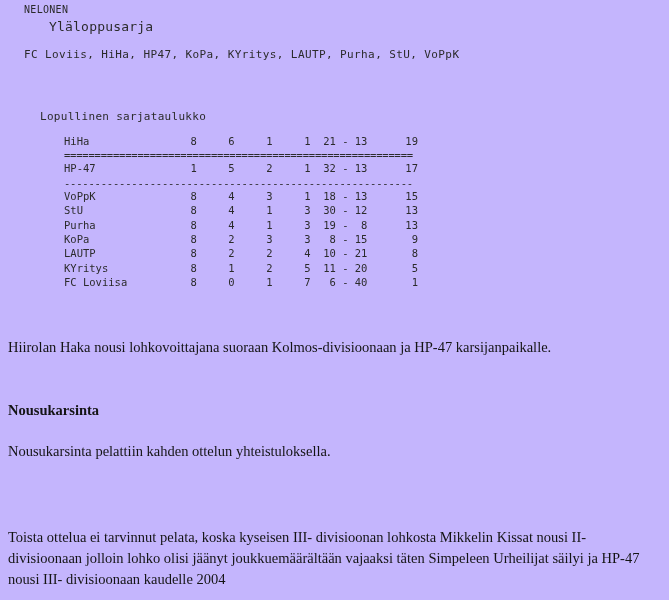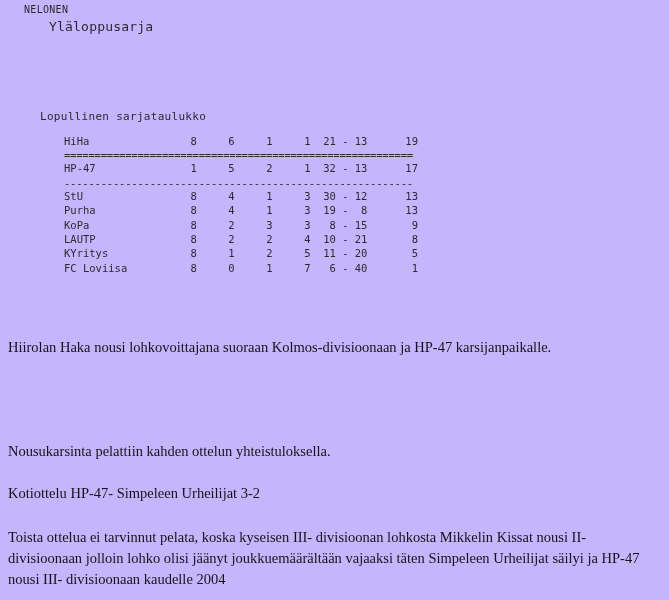--- a/index.html
+++ b/index.html
@@ -100,34 +100,36 @@
   .p4 { top: 527px; line-height: 21px; }
   .nowrap { white-space: pre-wrap; }
 </style>
 </head>
 <body>
 
 <div class="page">
 
   <div class="series-title">NELONEN</div>
   <div class="series-sub">Yläloppusarja</div>
+  <div class="teams-line">FC Loviis, HiHa, HP47, KoPa, KYritys, LAUTP, Purha, StU, VoPpK</div>
 
   <div class="table-caption">Lopullinen sarjataulukko</div>
 
   <div class="standings">
     <span class="row"><span>HiHa                8     6     1     1  21 - 13      19</span></span>
     <span class="rule">=========================================================</span>
     <span class="row"><span>HP-47               1     5     2     1  32 - 13      17</span></span>
     <span class="rule">---------------------------------------------------------</span>
+    <span class="row"><span>VoPpK               8     4     3     1  18 - 13      15</span></span>
     <span class="row"><span>StU                 8     4     1     3  30 - 12      13</span></span>
     <span class="row"><span>Purha               8     4     1     3  19 -  8      13</span></span>
     <span class="row"><span>KoPa                8     2     3     3   8 - 15       9</span></span>
     <span class="row"><span>LAUTP               8     2     2     4  10 - 21       8</span></span>
     <span class="row"><span>KYritys             8     1     2     5  11 - 20       5</span></span>
     <span class="row"><span>FC Loviisa          8     0     1     7   6 - 40       1</span></span>
   </div>
 
   <div class="prose p1 nowrap">Hiirolan Haka nousi lohkovoittajana suoraan Kolmos-divisioonaan ja HP-47 karsijanpaikalle.</div>
+  <div class="prose h-bold">Nousukarsinta</div>
   <div class="prose p2">Nousukarsinta pelattiin kahden ottelun yhteistuloksella.</div>
-  <div class="prose p3">Kotiottelu HP-47- Simpeleen Urheilijat 3-2</div>
   <div class="prose p4 nowrap">Toista ottelua ei tarvinnut pelata, koska kyseisen III- divisioonan lohkosta Mikkelin Kissat nousi II- divisioonaan jolloin lohko olisi jäänyt joukkuemäärältään vajaaksi täten Simpeleen Urheilijat säilyi ja HP-47 nousi III- divisioonaan kaudelle 2004</div>
 
 </div>
 
 </body></html>

